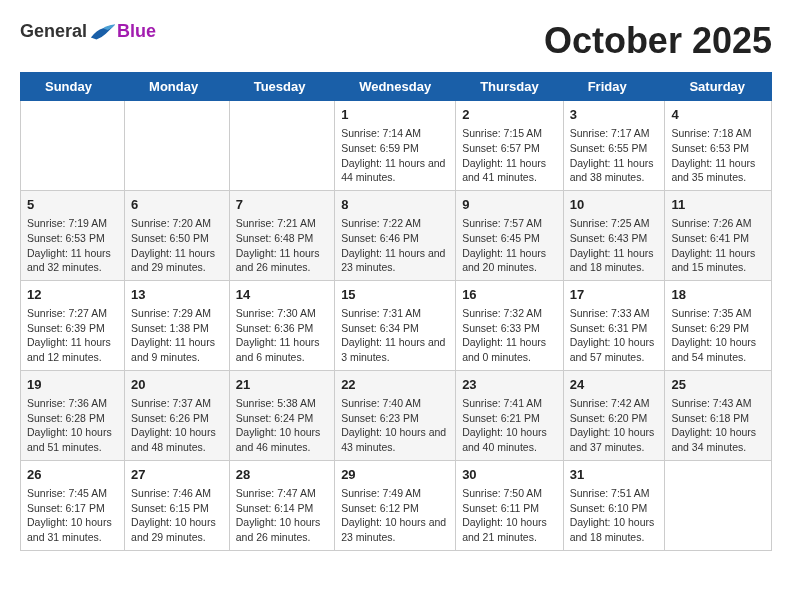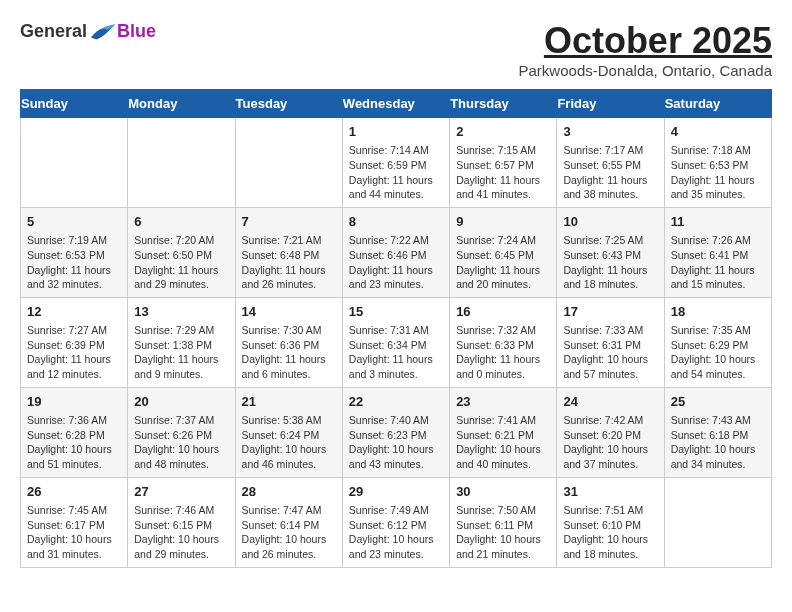--- a/index.html
+++ b/index.html
@@ -40,36 +40,35 @@
       height: 22px;
       margin-left: 2px;
     }
     .title-section {
       text-align: right;
     }
     .month-title {
       font-size: 36px;
       font-weight: bold;
       color: #222;
-      text-decoration: underline;
     }
     .location {
       font-size: 15px;
       color: #444;
     }
     .calendar {
       width: 100%;
       border-collapse: collapse;
       border: 1px solid #ccc;
     }
     .calendar th {
       background-color: #1a5fa8;
       color: #fff;
       text-align: left;
-      padding: 6px 0;
+      padding: 6px 24px;
       font-size: 13px;
       border: 1px solid #1a5fa8;
     }
     .calendar td {
       vertical-align: top;
       border: 1px solid #ccc;
       padding: 5px 6px;
       width: calc(100% / 7);
       min-height: 80px;
     }
@@ -107,21 +106,20 @@
       <span class="logo-general">General</span>
       <svg class="logo-bird" viewBox="0 0 30 22" xmlns="http://www.w3.org/2000/svg">
         <path d="M2 18 Q8 10 15 8 Q20 6 28 4 Q22 10 18 14 Q14 18 8 20 Z" fill="#1a5fa8"></path>
         <path d="M15 8 Q22 4 28 4 Q25 8 20 10 Z" fill="#4a9fd4"></path>
       </svg>
       <span class="logo-blue">Blue</span>
     </div>
   </div>
   <div class="title-section">
     <div class="month-title">October 2025</div>
-    <div class="location">Parkwoods-Donalda, Ontario, Canada</div>
   </div>
 </div>
 
 <table class="calendar">
   <thead>
     <tr>
     <th>Sunday</th>
         <th>Monday</th>
         <th>Tuesday</th>
         <th>Wednesday</th>
@@ -155,21 +153,21 @@
         <td>
           <div class="cell-content"><span class="day-num">6</span><span>Sunrise: 7:20 AM</span><br><span>Sunset: 6:50 PM</span><br><span>Daylight: 11 hours and 29 minutes.</span></div>
         </td>
         <td>
           <div class="cell-content"><span class="day-num">7</span><span>Sunrise: 7:21 AM</span><br><span>Sunset: 6:48 PM</span><br><span>Daylight: 11 hours and 26 minutes.</span></div>
         </td>
         <td>
           <div class="cell-content"><span class="day-num">8</span><span>Sunrise: 7:22 AM</span><br><span>Sunset: 6:46 PM</span><br><span>Daylight: 11 hours and 23 minutes.</span></div>
         </td>
         <td>
-          <div class="cell-content"><span class="day-num">9</span><span>Sunrise: 7:24 AM</span><br><span>Sunset: 6:45 PM</span><br><span>Daylight: 11 hours and 20 minutes.</span></div>
+          <div class="cell-content"><span class="day-num">9</span><span>Sunrise: 7:57 AM</span><br><span>Sunset: 6:45 PM</span><br><span>Daylight: 11 hours and 20 minutes.</span></div>
         </td>
         <td>
           <div class="cell-content"><span class="day-num">10</span><span>Sunrise: 7:25 AM</span><br><span>Sunset: 6:43 PM</span><br><span>Daylight: 11 hours and 18 minutes.</span></div>
         </td>
         <td>
           <div class="cell-content"><span class="day-num">11</span><span>Sunrise: 7:26 AM</span><br><span>Sunset: 6:41 PM</span><br><span>Daylight: 11 hours and 15 minutes.</span></div>
         </td>
       </tr>
       <tr>
         <td>

